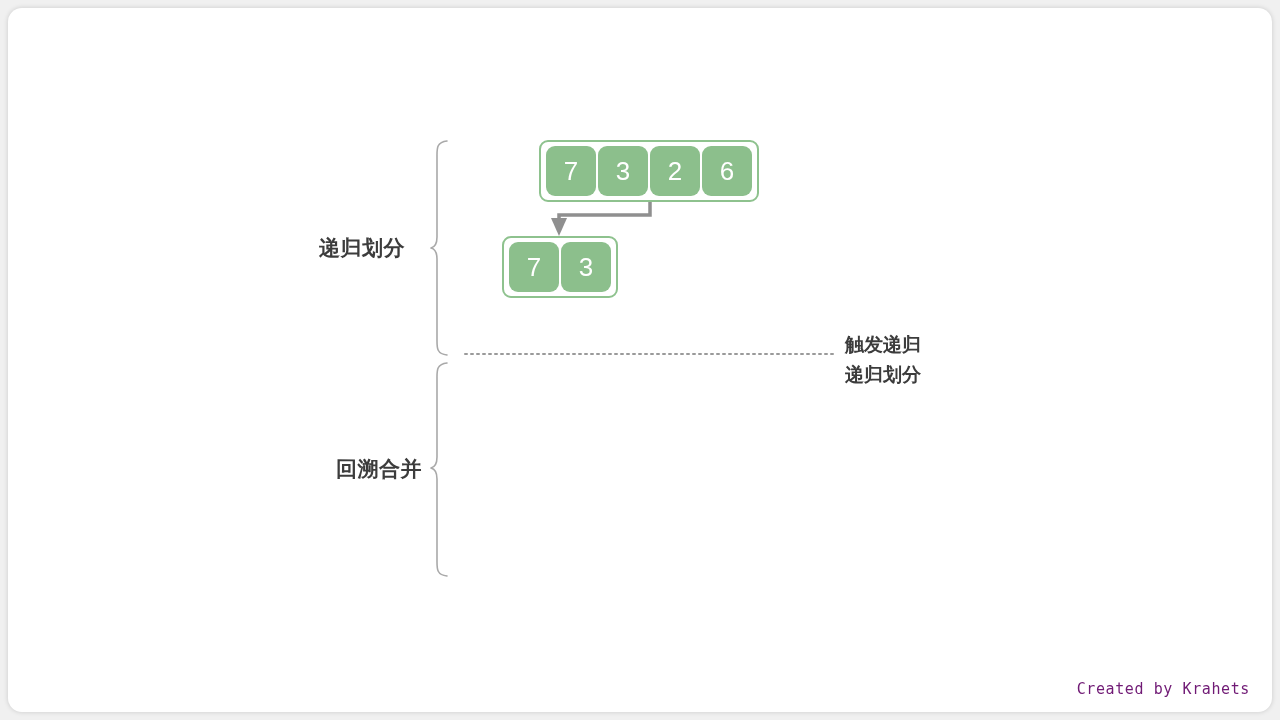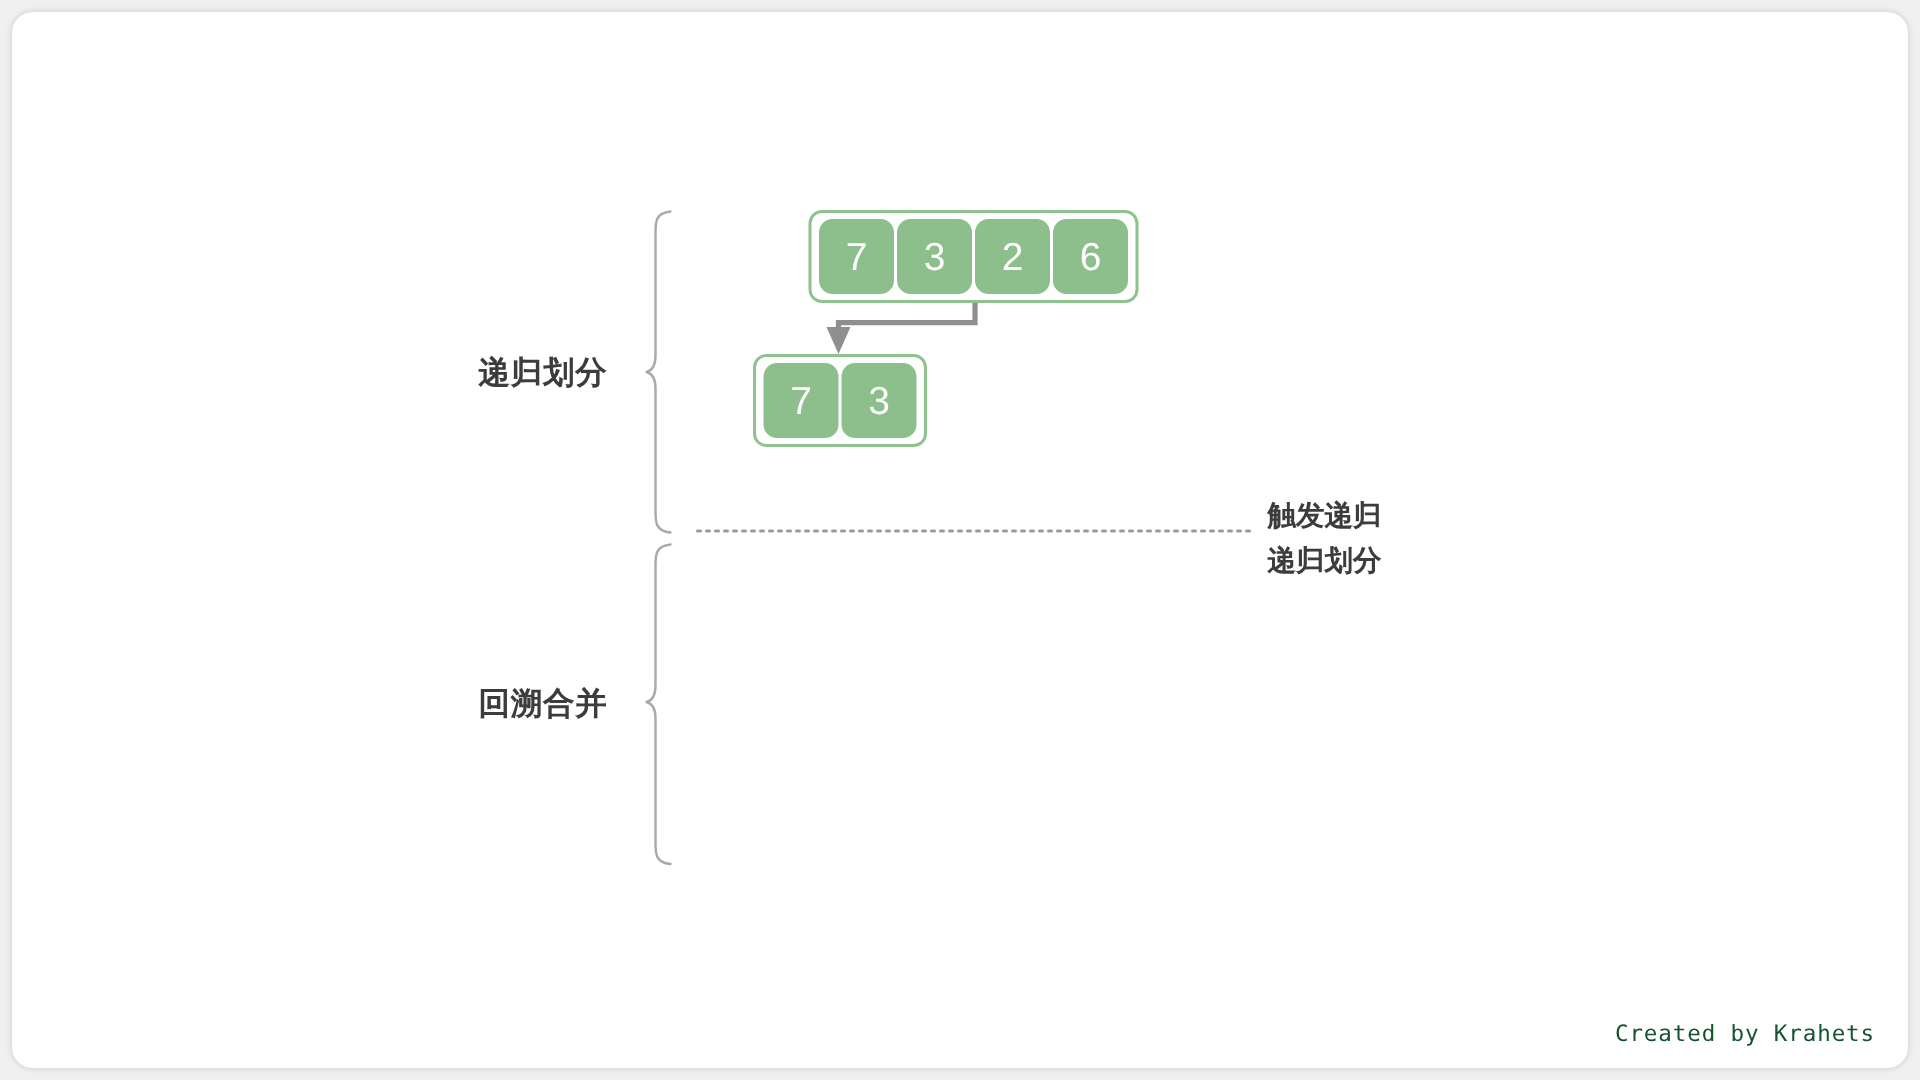--- a/index.html
+++ b/index.html
@@ -45,21 +45,21 @@
   .section-label {
     position: absolute;
     font-size: 21px;
     font-weight: bold;
     color: #3c3c3c;
     letter-spacing: 0.5px;
     white-space: nowrap;
     text-align: right;
   }
   #label-divide { left: 205px; top: 234px; width: 200px; }
-  #label-merge  { left: 205px; top: 455px; width: 200px; font-family: Liberation Mono, monospace; }
+  #label-merge  { left: 222px; top: 455px; width: 200px; font-family: Liberation Mono, monospace; }
 
   
   .annotation {
     position: absolute;
     left: 845px;
     top: 330px;
     font-size: 19px;
     font-weight: bold;
     color: #3c3c3c;
     line-height: 30px;
@@ -94,21 +94,21 @@
   #array-top    { left: 539px; top: 140px; }
   #array-bottom { left: 502px; top: 236px; }
 
   
   .watermark {
     position: absolute;
     right: 30px;
     bottom: 22px;
     font-family: "DejaVu Sans Mono", "Liberation Mono", monospace;
     font-size: 15px;
-    color: #14532d;
+    color: #701a75;
     letter-spacing: 0.6px;
     white-space: nowrap;
   }
 </style>
 </head>
 <body>
 
 <div id="stage">
 
   <div class="card"></div>

